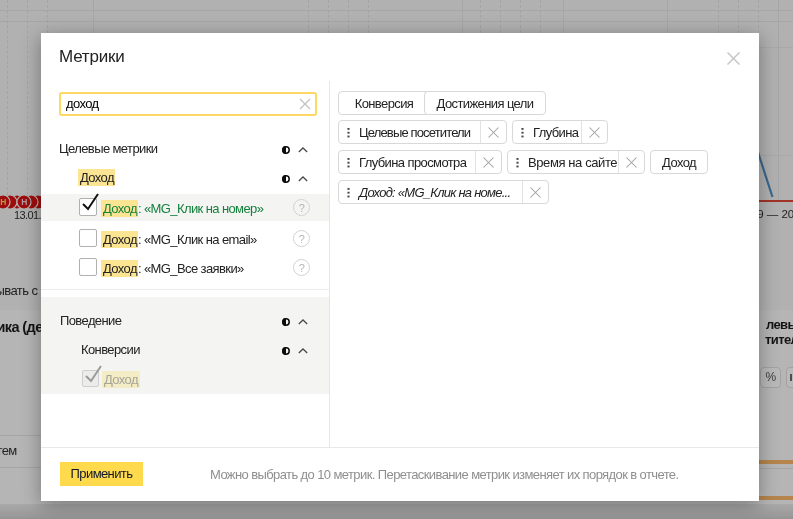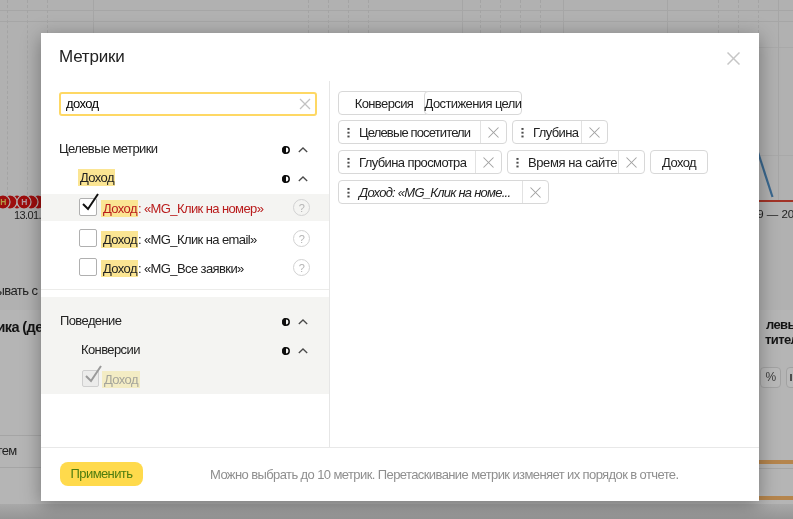--- a/index.html
+++ b/index.html
@@ -120,21 +120,21 @@
     </svg>
   <svg class="abs" style="left:257px;top:143px;" width="10" height="6" viewBox="0 0 10 6">
     <polyline points="0.8,5 5,1 9.2,5" fill="none" stroke="#4a4a4a" stroke-width="1.3"></polyline>
   </svg>
 
   <div class="abs" style="left:0;top:161px;width:288px;height:27px;background:#f4f4f2;"></div>
   <div class="abs" style="left:38px;top:165px;width:18px;height:18px;background:#fff;border:1px solid #b0b0b0;border-radius:2px;"></div>
   <svg class="abs" style="left:39px;top:159px;" width="22" height="22" viewBox="0 0 22 22">
     <polyline points="3,12 8,17 18,2" fill="none" stroke="#111" stroke-width="2"></polyline>
   </svg>
-  <div class="abs" style="left:60px;top:168px;font-size:13px;color:#b91c1c;"><span class="hl">Доход</span>: «MG_Клик на номер»</div>
+  <div class="abs" style="left:60px;top:168px;font-size:13px;color:#15803d;"><span class="hl">Доход</span>: «MG_Клик на номер»</div>
   <div class="abs qm" style="left:252px;top:166px;">?</div>
 
   <div class="abs" style="left:38px;top:196px;width:18px;height:18px;background:#fff;border:1px solid #b0b0b0;border-radius:2px;"></div>
   <div class="abs" style="left:60px;top:199px;font-size:13px;color:#222;"><span class="hl">Доход</span>: «MG_Клик на email»</div>
   <div class="abs qm" style="left:252px;top:197px;">?</div>
 
   <div class="abs" style="left:38px;top:225px;width:18px;height:18px;background:#fff;border:1px solid #b0b0b0;border-radius:2px;"></div>
   <div class="abs" style="left:60px;top:228px;font-size:13px;color:#222;"><span class="hl">Доход</span>: «MG_Все заявки»</div>
   <div class="abs qm" style="left:252px;top:226px;">?</div>
 
@@ -159,21 +159,21 @@
     <polyline points="0.8,5 5,1 9.2,5" fill="none" stroke="#4a4a4a" stroke-width="1.3"></polyline>
   </svg>
 
   <div class="abs" style="left:41px;top:337px;width:17px;height:17px;background:#ececeb;border:1px solid #cfcfcf;border-radius:2px;"></div>
   <svg class="abs" style="left:42px;top:331px;" width="22" height="22" viewBox="0 0 22 22">
     <polyline points="3,12 8,17 18,2" fill="none" stroke="#9a9a9a" stroke-width="2"></polyline>
   </svg>
   <div class="abs" style="left:61px;top:339px;font-size:13px;color:#a5a59b;"><span class="hld">Доход</span></div>
 
   <div class="chip s" style="left:297px;top:58px;width:92px;">Конверсия</div>
-  <div class="chip s" style="left:383px;top:58px;width:98px;">Достижения цели</div>
+  <div class="chip s" style="left:383px;top:58px;width:122px;">Достижения цели</div>
 
   <div class="chip d" style="left:297px;top:87px;width:169px;">
       <span class="dots"></span>
       <span class="txt" style="letter-spacing:-0.85px;">Целевые посетители</span>
       <span class="xbox">
         <svg width="11" height="11" viewBox="0 0 11 11">
           <line x1="0.5" y1="0.5" x2="10.5" y2="10.5" stroke="#a0a0a0" stroke-width="1.05"></line>
           <line x1="10.5" y1="0.5" x2="0.5" y2="10.5" stroke="#a0a0a0" stroke-width="1.05"></line>
         </svg>
       </span>
@@ -216,21 +216,21 @@
       <span class="txt" style="letter-spacing:-0.75px;">Доход: «MG_Клик на номе...</span>
       <span class="xbox">
         <svg width="11" height="11" viewBox="0 0 11 11">
           <line x1="0.5" y1="0.5" x2="10.5" y2="10.5" stroke="#a0a0a0" stroke-width="1.05"></line>
           <line x1="10.5" y1="0.5" x2="0.5" y2="10.5" stroke="#a0a0a0" stroke-width="1.05"></line>
         </svg>
       </span>
     </div>
 
   <div class="abs" style="left:0;top:414px;width:718px;height:1px;background:#e8e8e8;"></div>
-  <div class="abs" style="left:19px;top:429px;width:83px;height:24px;background:#ffda4c;border-radius:8px;font-size:13px;color:#4d7c0f;text-align:center;line-height:24px;">Применить</div>
+  <div class="abs" style="left:19px;top:429px;width:83px;height:24px;background:#ffda4c;border-radius:0;font-size:13px;color:#0f172a;text-align:center;line-height:24px;">Применить</div>
   <div class="abs" style="left:169px;top:434px;font-size:13px;color:#8f8f8f;">Можно выбрать до 10 метрик. Перетаскивание метрик изменяет их порядок в отчете.</div>
 </div>
 
 <style>
   .hl { background:#fbe593; padding:1px 1px 1px 2px; }
   .hld { background:#f3ecc4; padding:1px 2px; }
   .qm { width:17px;height:17px;border:1px solid #d2d2d2;border-radius:50%;font-size:11px;color:#b5b5b5;text-align:center;line-height:16px; }
   .chip { position:absolute; white-space:nowrap; height:24px; border:1px solid #d8d8d8; border-radius:4px; background:#fff; font-size:13px; color:#222; display:flex; align-items:center; }
   .chip.s, .chip.p { justify-content:center; }
   .chip.s { padding:0 10px; }

